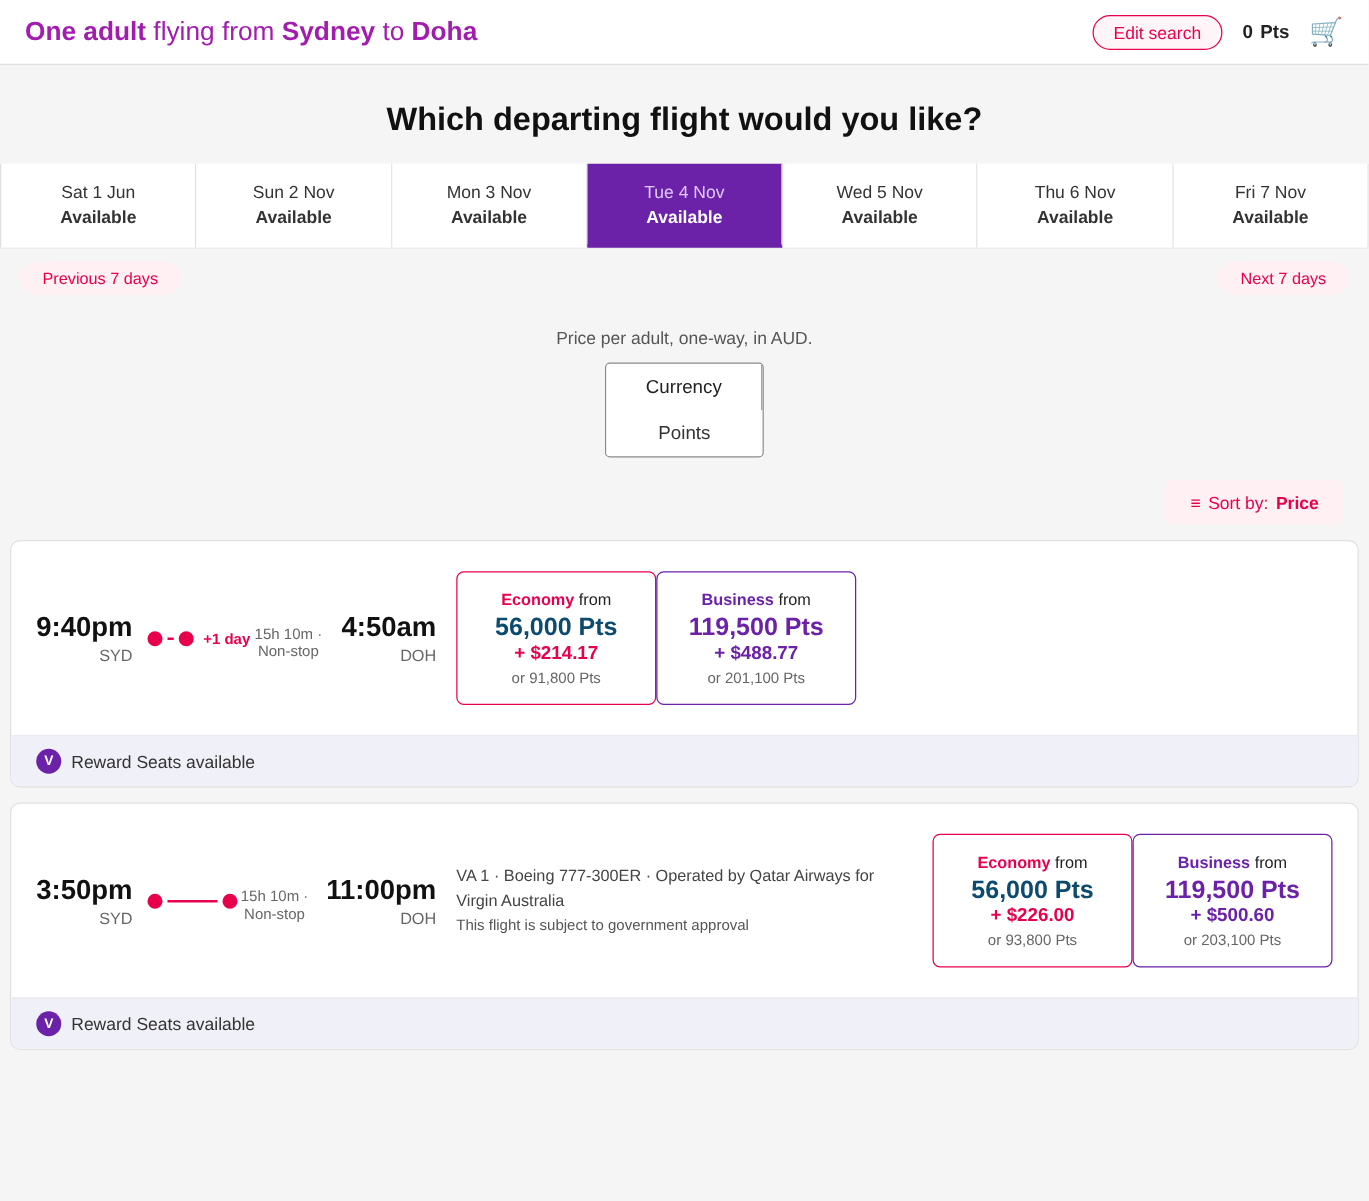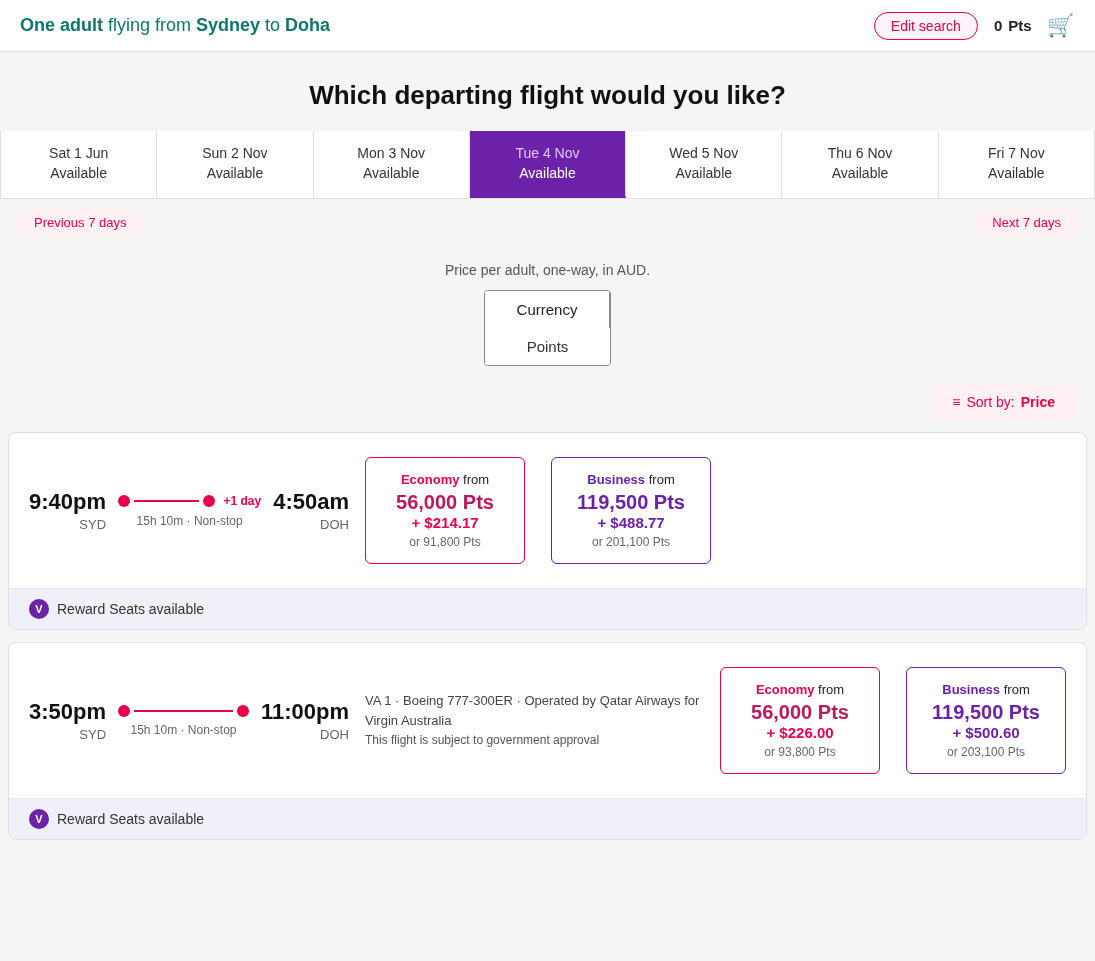--- a/index.html
+++ b/index.html
@@ -8,21 +8,21 @@
     
     .top-bar {
       background: #fff;
       border-bottom: 1px solid #e0e0e0;
       display: flex;
       align-items: center;
       justify-content: space-between;
       padding: 0 20px;
       height: 52px;
     }
-    .top-bar-left { font-size: 18px; color: #0f766e; }
+    .top-bar-left { font-size: 21px; color: #a21caf; }
     .top-bar-left strong { font-weight: 700; }
     .top-bar-right { display: flex; align-items: center; gap: 16px; }
     .edit-search-btn {
       border: 1.5px solid #e8004d;
       color: #e8004d;
       background: #fff5f8;
       border-radius: 20px;
       padding: 5px 16px;
       font-size: 14px;
       font-weight: 500;
@@ -57,21 +57,21 @@
       text-align: center;
       padding: 14px 8px;
       border-right: 1px solid #e0e0e0;
       cursor: pointer;
       font-size: 14px;
       color: #333;
       background: #fff;
     }
     .date-tab:first-child { border-left: 1px solid #e0e0e0; }
     .date-tab .day-name { font-weight: 400; display: block; margin-bottom: 4px; }
-    .date-tab .availability { font-weight: 400; display: block; }
+    .date-tab .availability { font-weight: 700; display: block; }
     .date-tab.active {
       background: #6b21a8;
       color: #fff;
       border-bottom: 3px solid #6b21a8;
     }
     .date-tab.active .day-name { color: #e0c8ff; }
     .date-tab.active .availability { color: #fff; }
 
     
     .nav-buttons {
@@ -163,21 +163,20 @@
     .time-dep, .time-arr {
       display: flex;
       flex-direction: column;
       text-align: right;
     }
     .time-big { font-size: 22px; font-weight: 700; color: #111; }
     .airport-code { font-size: 13px; color: #666; margin-top: 2px; }
     .flight-line {
       flex: 1;
       display: flex;
-      flex-direction: column;
       align-items: center;
       padding: 0 12px;
     }
     .line-row {
       display: flex;
       align-items: center;
       width: 100%;
       gap: 4px;
     }
     .dot-red { width: 12px; height: 12px; background: #e8004d; border-radius: 50%; flex-shrink: 0; }
@@ -188,37 +187,37 @@
     .flight-info {
       flex: 1;
       font-size: 13px;
       color: #444;
       line-height: 1.5;
     }
     .flight-info .flight-num { font-weight: 500; }
 
     .price-boxes {
       display: flex;
-      gap: 26px;
+      gap: 0;
     }
     .price-box {
       border: 1.5px solid;
       border-radius: 6px;
       padding: 14px 16px;
       text-align: center;
       min-width: 160px;
       cursor: pointer;
     }
     .price-box.economy { border-color: #e8004d; }
     .price-box.business { border-color: #6b21a8; }
     .price-box .class-from { font-size: 13px; margin-bottom: 4px; }
     .price-box.economy .class-from .class-name { color: #e8004d; font-weight: 700; }
     .price-box.business .class-from .class-name { color: #6b21a8; font-weight: 700; }
     .price-box .pts-row { font-size: 20px; font-weight: 700; }
-    .price-box.economy .pts-row { color: #be185d; }
+    .price-box.economy .pts-row { color: #0c4a6e; }
     .price-box.business .pts-row { color: #6b21a8; }
     .price-box .cash-row { font-size: 15px; font-weight: 600; }
     .price-box.economy .cash-row { color: #e8004d; }
     .price-box.business .cash-row { color: #6b21a8; }
     .price-box .or-row { font-size: 12px; color: #666; margin-top: 4px; }
 
     
     .reward-seats-bar {
       background: #f0f0f8;
       padding: 10px 20px;

